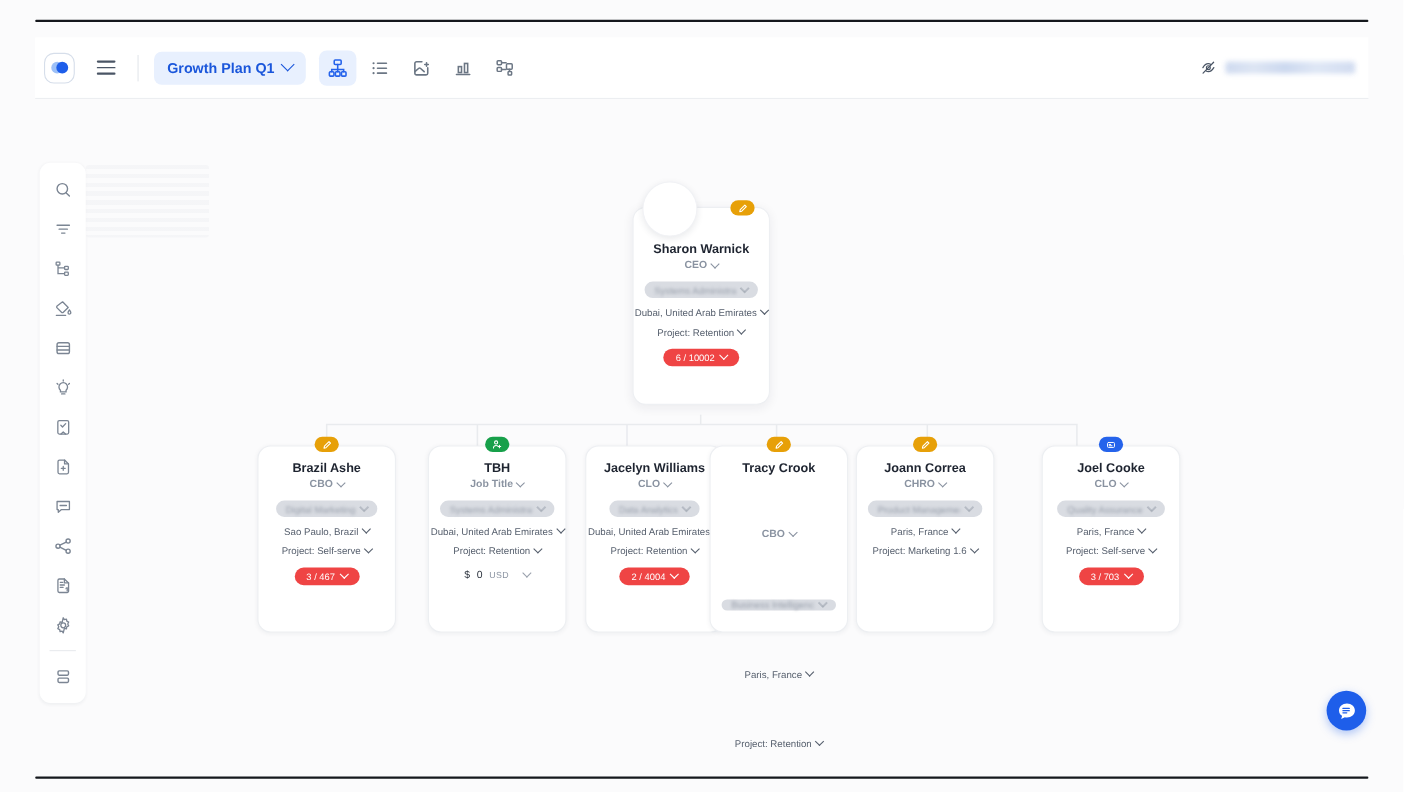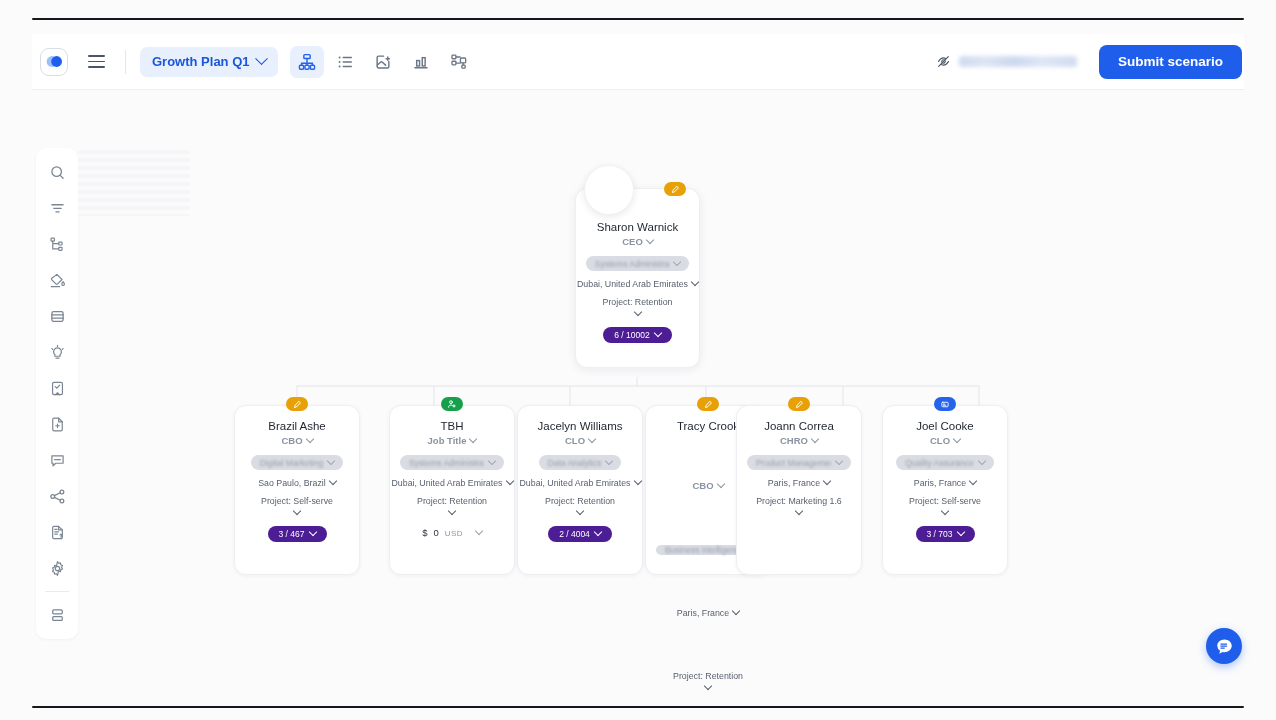--- a/index.html
+++ b/index.html
@@ -110,45 +110,45 @@
     display: flex; align-items: center; justify-content: center; color: #fff;
   }
   .badge.amber { background: #e7a008; }
   .badge.green { background: #17a04a; }
   .badge.blue  { background: #2563eb; }
   .avatar-ghost {
     position: absolute; left: 8px; top: -24px; width: 50px; height: 50px;
     border-radius: 50%; background: #fff;
     box-shadow: 0 2px 7px rgba(25,35,60,.10); border: 1px solid #f1f2f5;
   }
-  .c-name { font-size: 11.5px; font-weight: normal; color: #1e2430; margin-top: 14px; text-align: right; }
+  .c-name { font-size: 11.5px; font-weight: bold; color: #1e2430; margin-top: 14px; text-align: right; }
   .c-role { font-size: 9.5px; color: #8a93a1; margin-top: 3px;
             display: flex; align-items: center; gap: 4px; cursor: pointer; font-weight: bold; }
   .mini-chev { width: 6px; height: 6px; border-right: 1.2px solid currentColor;
                border-bottom: 1.2px solid currentColor;
                transform: rotate(45deg) translate(-1.4px,-1.4px); }
   .c-tag {
     margin-top: 9px; max-width: 84%; height: 15px; border-radius: 8px;
     background: #d9dce2; display: flex; align-items: center; gap: 5px;
     padding: 0 9px; cursor: pointer;
   }
   .c-tag .tagtext {
     font-size: 8.5px; color: #9aa1ad; filter: blur(1.25px);
     white-space: nowrap; overflow: hidden;
   }
   .c-tag .mini-chev { color: #9aa1ad; filter: blur(.6px); flex: none; }
   .c-loc, .c-proj {
     margin-top: 8px; font-size: 8.8px; color: #565f6d;
     display: flex; align-items: center; gap: 4px; cursor: pointer;
     white-space: nowrap;
   }
-  .c-proj { color: #565f6d; flex-direction: column; }
+  .c-proj { color: #565f6d; }
   .c-pill {
     margin-top: 10px; height: 16px; padding: 0 11px; border-radius: 9px;
-    background: #4c1d95; color: #ffffff; font-size: 8.5px;
+    background: #ef4444; color: #ffffff; font-size: 8.5px;
     display: flex; align-items: center; gap: 5px; cursor: pointer;
   }
   .c-money {
     margin-top: 11px; display: flex; align-items: baseline; gap: 6px;
     font-size: 9.5px; color: #2a313c; cursor: pointer;
   }
   .c-money .cur { font-size: 8px; color: #8a93a1; letter-spacing: .4px; }
   .c-money .mini-chev { color: #9aa1ad; align-self: center; margin-left: 7px; }
 
   
@@ -239,21 +239,20 @@
 
     <div class="topright">
       <div class="hidden-chip">
         <svg width="15" height="15" viewBox="0 0 20 20" fill="none" stroke="#4a5565" stroke-width="1.5" stroke-linecap="round">
           <path d="M3.4 10S6 5.2 10 5.2c1 0 1.9.3 2.7.8M16.6 10s-2.6 4.8-6.6 4.8c-1 0-1.9-.3-2.7-.8"></path>
           <circle cx="10" cy="10" r="2.3"></circle>
           <path d="M3.6 16.6L16.4 3.4"></path>
         </svg>
         <span class="redacted"></span>
       </div>
-      <button class="btn-primary">Submit scenario</button>
     </div>
   </div>
 
   <div class="rail">
 
     <div class="rail-item">
       <svg width="17" height="17" viewBox="0 0 20 20" fill="none" stroke="currentColor" stroke-width="1.5" stroke-linecap="round">
         <circle cx="9" cy="9" r="5.6"></circle>
           <path d="M13.2 13.4l3.4 3.4"></path>
       </svg>
@@ -451,21 +450,21 @@
         <span class="mini-chev"></span>
       </div>
       <div class="c-money">
         <span>$</span>
         <span>0</span>
         <span class="cur">USD</span>
         <span class="mini-chev"></span>
       </div>
     </div>
 
-    <div class="card" style="left:517px; top:313px; width:126px; height:170px;">
+    <div class="card" style="left:532px; top:313px; width:126px; height:170px;">
       <div class="c-name">Jacelyn Williams</div>
       <div class="c-role">
         <span>CLO</span>
         <span class="mini-chev"></span>
       </div>
       <div class="c-tag">
         <span class="tagtext">Data Analytics</span>
         <span class="mini-chev"></span>
       </div>
       <div class="c-loc">
@@ -504,21 +503,21 @@
       <div class="c-proj">
         <span>Project: Retention</span>
         <span class="mini-chev"></span>
       </div>
       <div class="c-pill">
         <span>9 / 4822</span>
         <span class="mini-chev"></span>
       </div>
     </div>
 
-    <div class="card" style="left:736px; top:313px; width:126px; height:170px;">
+    <div class="card" style="left:778px; top:313px; width:126px; height:170px;">
       <div class="badge amber">
         <svg width="9" height="9" viewBox="0 0 20 20" fill="none" stroke="#fff" stroke-width="2.2" stroke-linecap="round" stroke-linejoin="round">
           <path d="M13.6 3.4l3 3L7.4 15.6 3.4 16.6l1-4z"></path>
         </svg>
       </div>
       <div class="c-name">Joann Correa</div>
       <div class="c-role">
         <span>CHRO</span>
         <span class="mini-chev"></span>
       </div>
@@ -529,21 +528,21 @@
       <div class="c-loc">
         <span>Paris, France</span>
         <span class="mini-chev"></span>
       </div>
       <div class="c-proj">
         <span>Project: Marketing 1.6</span>
         <span class="mini-chev"></span>
       </div>
     </div>
 
-    <div class="card" style="left:882px; top:313px; width:126px; height:170px;">
+    <div class="card" style="left:947px; top:313px; width:126px; height:170px;">
       <div class="badge blue">
         <svg width="10" height="9" viewBox="0 0 20 20" fill="none" stroke="#fff" stroke-width="2" stroke-linecap="round">
           <rect x="3" y="5" width="14" height="10" rx="2"></rect>
           <path d="M6.4 9h3M6.4 11.6h5.6"></path>
         </svg>
       </div>
       <div class="c-name">Joel Cooke</div>
       <div class="c-role">
         <span>CLO</span>
         <span class="mini-chev"></span>

